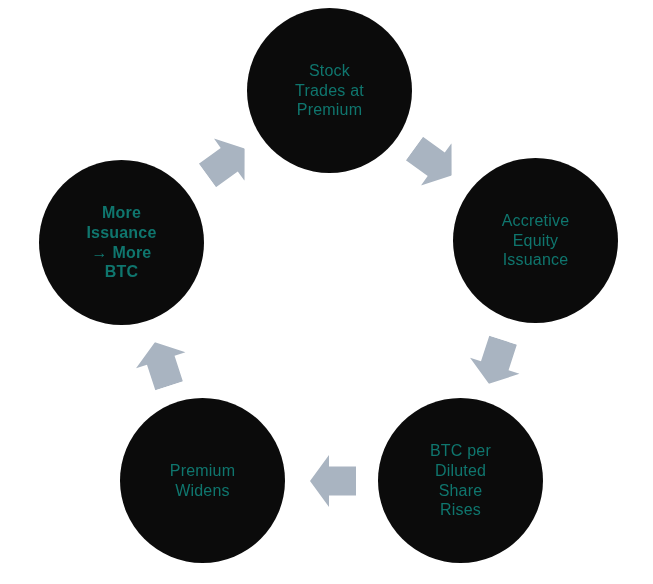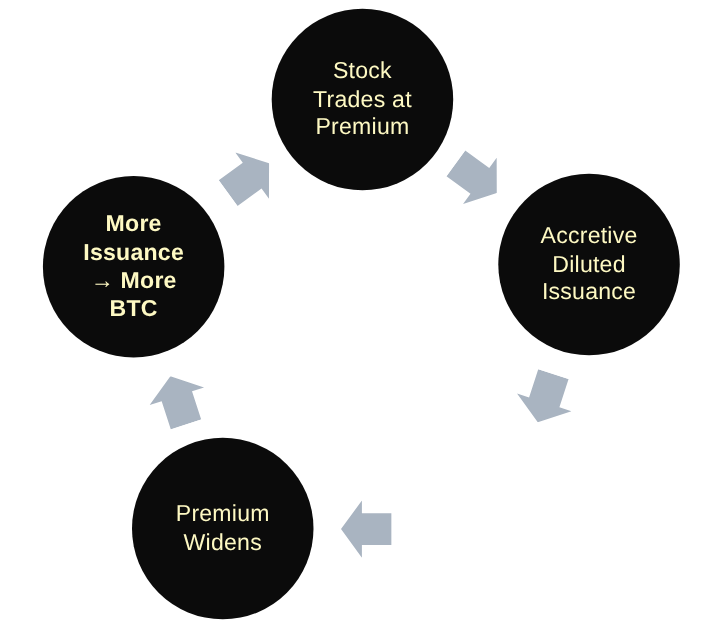--- a/index.html
+++ b/index.html
@@ -19,22 +19,22 @@
     position: absolute;
     width: 165px;
     height: 165px;
     border-radius: 50%;
     background: #0b0b0b;
     display: flex;
     align-items: center;
     justify-content: center;
   }
   .node-label {
-    color: #fef9c3;
-    font-size: 21px;
+    color: #0f766e;
+    font-size: 16px;
     line-height: 1.22;
     text-align: center;
     white-space: pre-line;
     letter-spacing: 0.2px;
   }
   .node-top          { left: 247px; top: 8px;   }
   .node-right        { left: 453px; top: 158px; }
   .node-bottom-right { left: 378px; top: 398px; }
   .node-bottom-left  { left: 120px; top: 398px; }
   .node-left         { left: 39px;  top: 160px; font-weight: bold; }
@@ -56,24 +56,30 @@
 <div class="diagram">
 
   <div class="node node-top">
     <span class="node-label">Stock
 Trades at
 Premium</span>
   </div>
 
   <div class="node node-right">
     <span class="node-label">Accretive
-Diluted
+Equity
 Issuance</span>
   </div>
 
+  <div class="node node-bottom-right">
+    <span class="node-label">BTC per
+Diluted
+Share
+Rises</span>
+  </div>
 
   <div class="node node-bottom-left">
     <span class="node-label">Premium
 Widens</span>
   </div>
 
   <div class="node node-left">
     <span class="node-label">More
 Issuance
 → More

